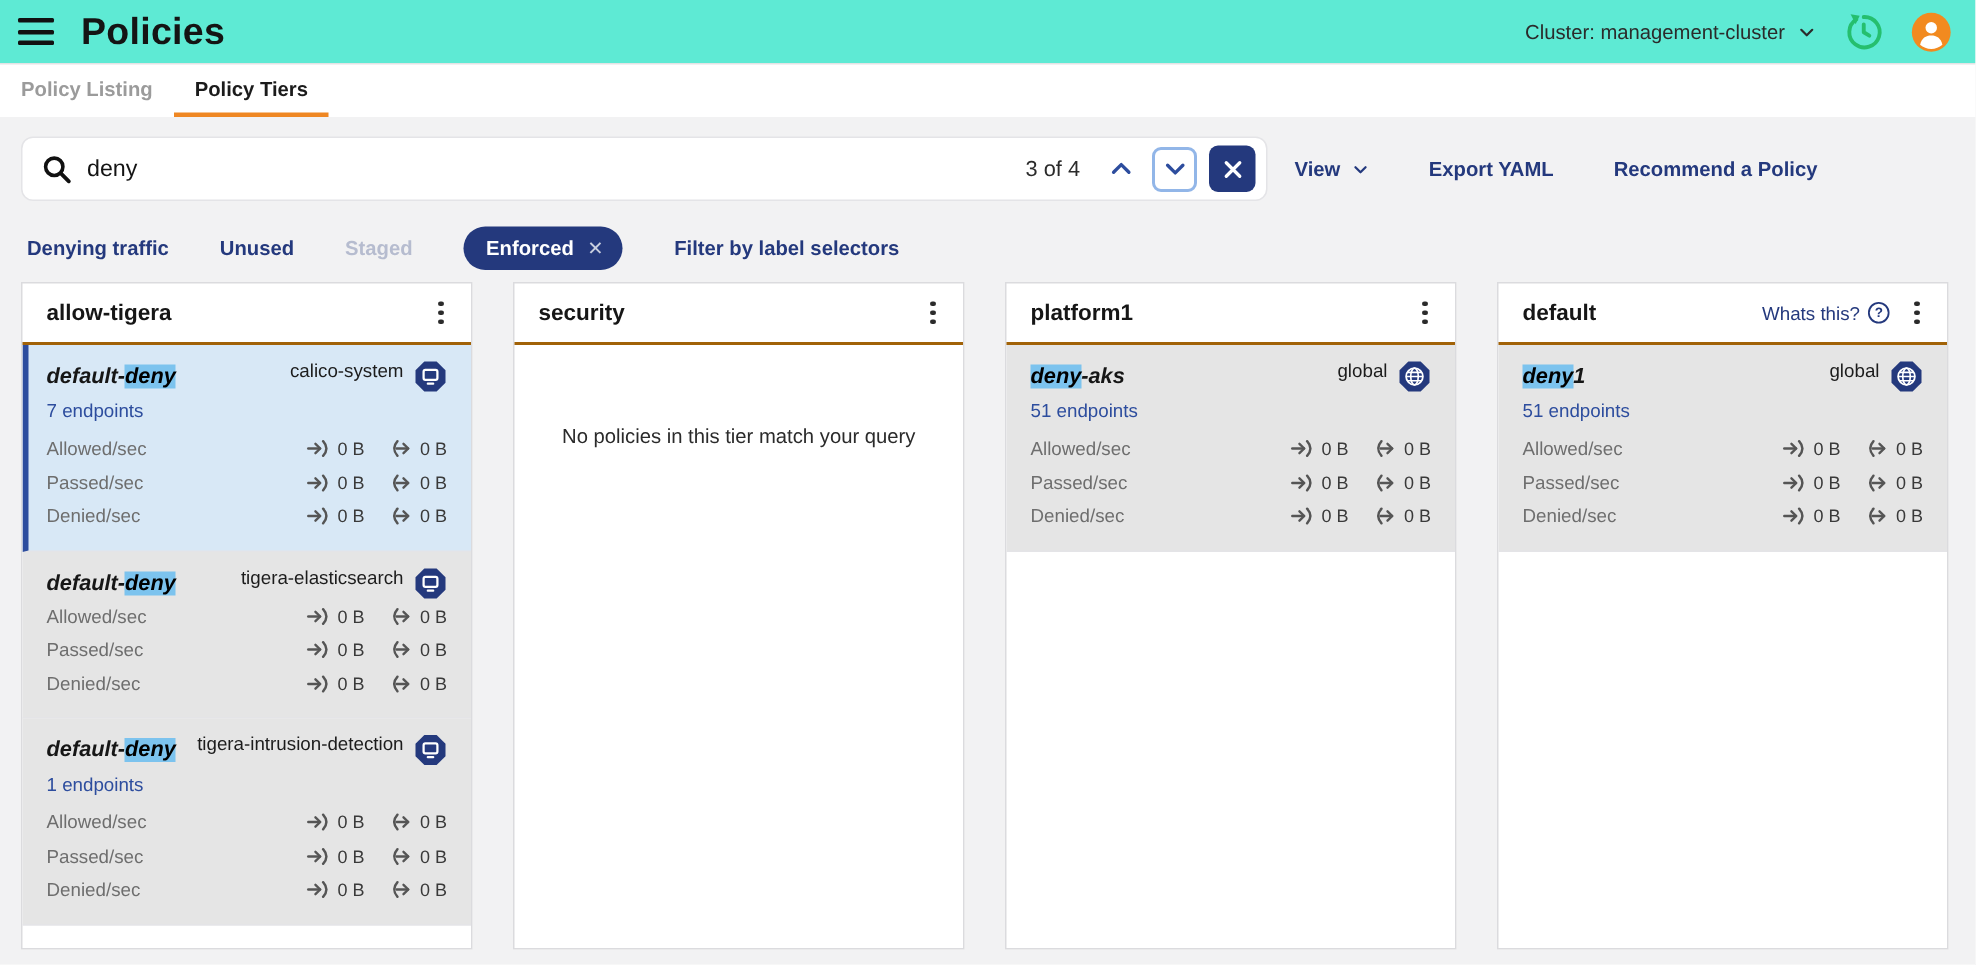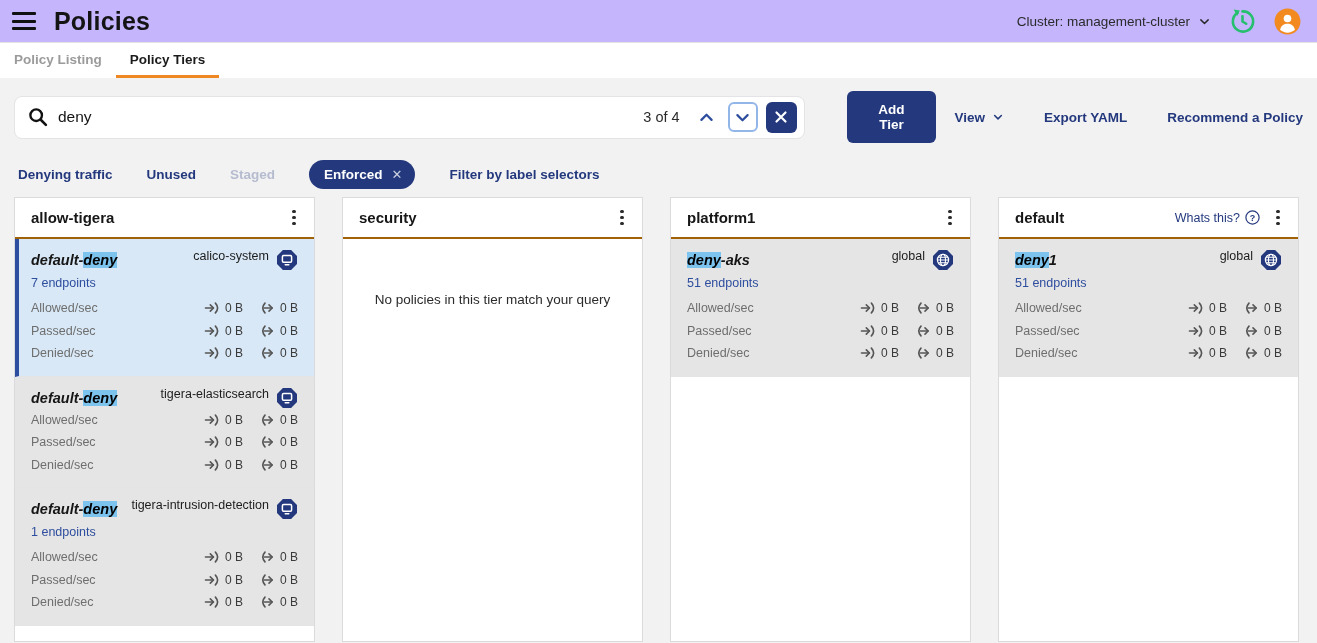--- a/index.html
+++ b/index.html
@@ -1,20 +1,20 @@
 <!DOCTYPE html>
 <html><head>
 <meta charset="utf-8">
 <style>
   * { margin:0; padding:0; box-sizing:border-box; }
   html,body { width:1317px; height:643px; overflow:hidden; }
   body { font-family:"Liberation Sans","DejaVu Sans",sans-serif; background:#fff; color:#1c1c1c; }
 
   
-  .app-header { height:42px; display:flex; align-items:center; padding:0 16px 0 12px; background:#c4b5fd; }
+  .app-header { height:42px; display:flex; align-items:center; padding:0 16px 0 12px; background:#5eead4; }
   .hamburger { width:24px; height:18px; display:flex; flex-direction:column; justify-content:space-between; cursor:pointer; margin-right:18px; }
   .hamburger span { display:block; height:3px; background:#111; border-radius:1px; }
   .page-title { font-size:25px; font-weight:800; letter-spacing:.2px; color:#141414; }
   .hdr-right { margin-left:auto; display:flex; align-items:center; gap:18px; }
   .cluster-sel { display:flex; align-items:center; gap:8px; font-size:13.5px; color:#2b2b2b; cursor:pointer; }
   .icon-btn { width:27px; height:27px; display:flex; align-items:center; justify-content:center; cursor:pointer; }
 
   
   .tab-bar { height:36px; display:flex; align-items:stretch; border-top:1px solid #e3e3e5; background:#fff; }
   .tab { display:flex; align-items:center; padding:0 14px; font-size:13.5px; font-weight:700; color:#9b9b9b; cursor:pointer; border-bottom:3px solid transparent; }
@@ -125,21 +125,20 @@
           <svg width="17" height="17" viewBox="0 0 16 16">
               <path d="M3.2 5.8 L8 10.6 L12.8 5.8" fill="none" stroke="#2d4d9e" stroke-width="2.1" stroke-linecap="round" stroke-linejoin="round"></path>
             </svg>
         </button>
         <button class="clear-btn">
           <svg width="14" height="14" viewBox="0 0 14 14">
               <path d="M2.5 2.5 L11.5 11.5 M11.5 2.5 L2.5 11.5" stroke="#fff" stroke-width="2.2" stroke-linecap="round"></path>
             </svg>
         </button>
       </div>
-      <button class="add-tier">Add Tier</button>
       <div class="tb-link view-dd">
         <span>View</span>
         <svg width="12" height="12" viewBox="0 0 16 16">
             <path d="M3.5 6 L8 10.5 L12.5 6" fill="none" stroke="#24397d" stroke-width="2" stroke-linecap="round" stroke-linejoin="round"></path>
           </svg>
       </div>
       <a class="tb-link ml-40">Export YAML</a>
       <a class="tb-link ml-40">Recommend a Policy</a>
     </div>
     <div class="chips" id="chips">

